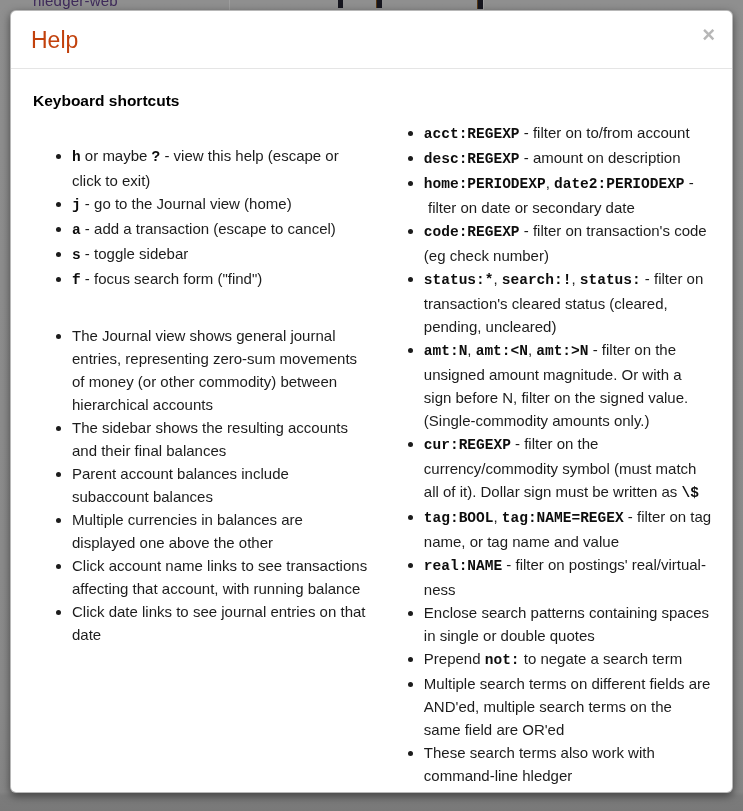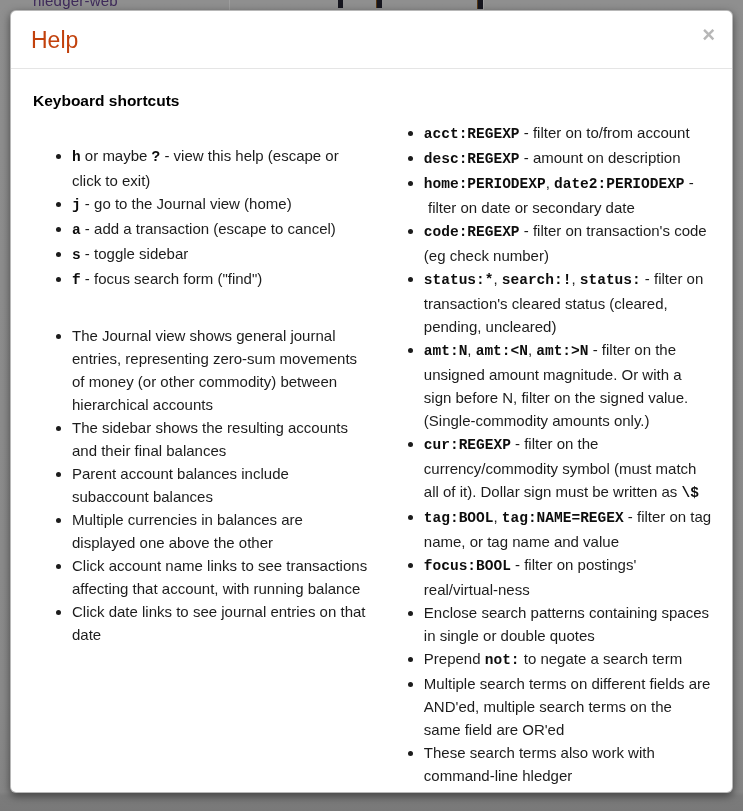--- a/index.html
+++ b/index.html
@@ -90,21 +90,21 @@
         <section>
           <ul>
             <li><span class="code">acct:REGEXP</span><span> - filter on to/from account</span></li>
             <li><span class="code">desc:REGEXP</span><span> - amount on description</span></li>
             <li><span class="code">home:PERIODEXP</span><span>, </span><span class="code">date2:PERIODEXP</span><span> -&nbsp;filter on date or secondary date</span></li>
             <li><span class="code">code:REGEXP</span><span> - filter on transaction's code (eg check number)</span></li>
             <li><span class="code">status:*</span><span>, </span><span class="code">search:!</span><span>, </span><span class="code">status:</span><span> - filter on transaction's cleared status (cleared, pending, uncleared)</span></li>
             <li><span class="code">amt:N</span><span>, </span><span class="code">amt:&lt;N</span><span>, </span><span class="code">amt:&gt;N</span><span> - filter on the unsigned amount magnitude. Or with a sign before N, filter on the signed value. (Single-commodity amounts only.)</span></li>
             <li><span class="code">cur:REGEXP</span><span> - filter on the currency/commodity symbol (must match all of it). Dollar sign must be written as </span><span class="code">\$</span></li>
             <li><span class="code">tag:BOOL</span><span>, </span><span class="code">tag:NAME=REGEX</span><span> - filter on tag name, or tag name and value</span></li>
-            <li><span class="code">focus:BOOL</span><span> - filter on postings' real/virtual-ness</span></li>
+            <li><span class="code">real:NAME</span><span> - filter on postings' real/virtual-ness</span></li>
             <li><span>Enclose search patterns containing spaces in single or double quotes</span></li>
             <li><span>Prepend </span><span class="code">not:</span><span> to negate a search term</span></li>
             <li><span>Multiple search terms on different fields are AND'ed, multiple search terms on the same field are OR'ed</span></li>
             <li><span>These search terms also work with command-line hledger</span></li>
           </ul>
         </section>
       </div>
   </div>
 </div>
 

